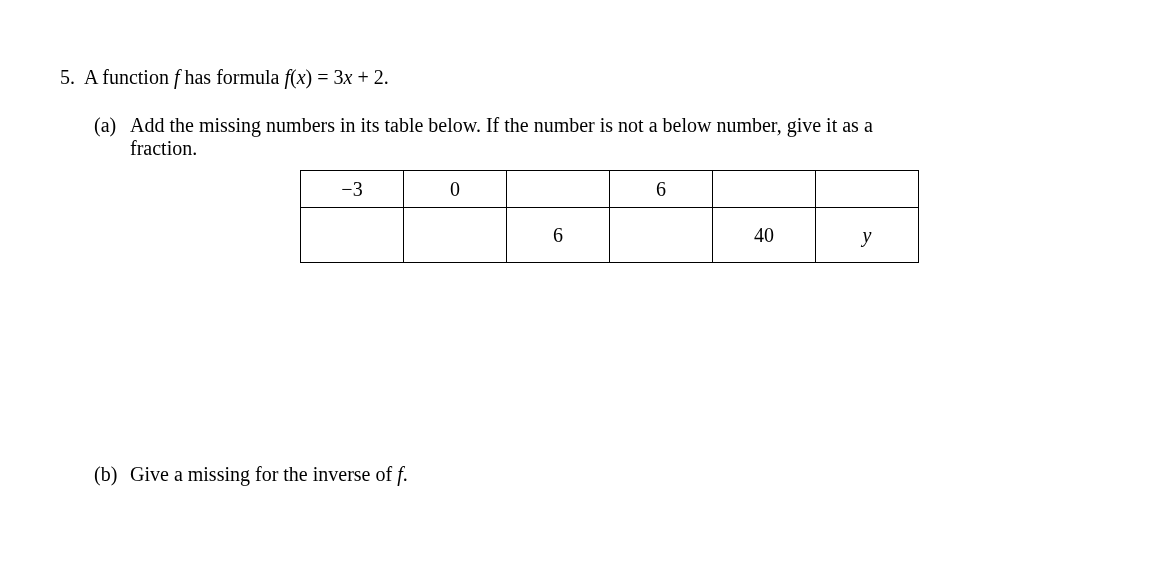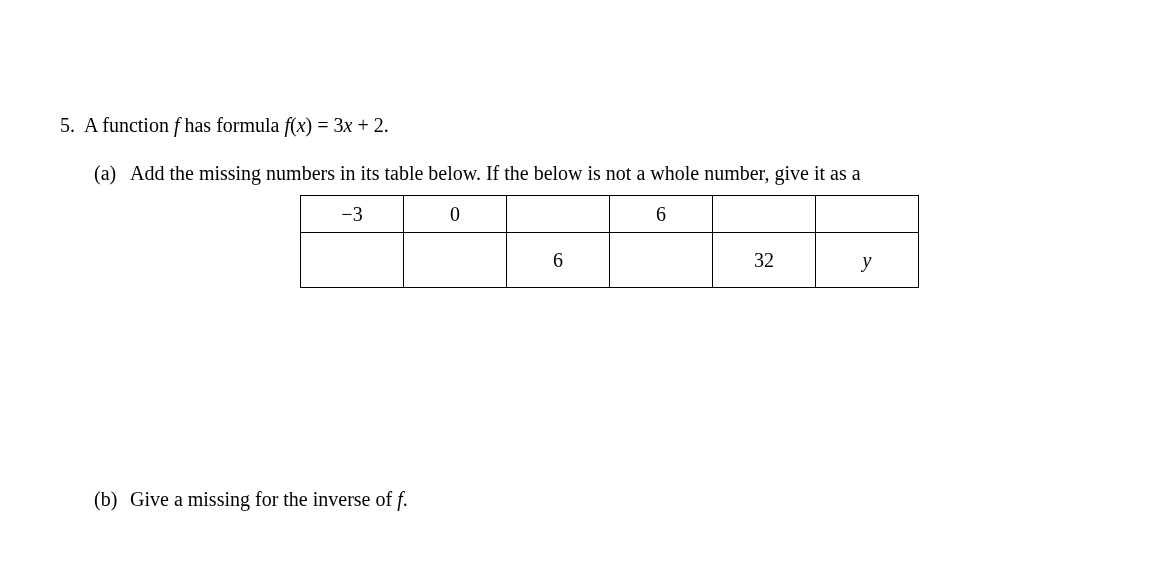--- a/index.html
+++ b/index.html
@@ -10,21 +10,21 @@
     background: #ffffff;
     font-family: "Times New Roman", Times, serif;
     font-size: 20px;
     color: #000000;
   }
   .page {
     position: relative;
     width: 1170px;
     height: 586px;
     box-sizing: border-box;
-    padding: 110px 60px 0 60px;
+    padding: 62px 60px 0 60px;
   }
   .problem-line {
     margin: 0 0 22px 0;
     line-height: 1.5;
   }
   .subproblems {
     padding-left: 34px;
   }
   .subproblem {
     display: flex;
@@ -77,39 +77,40 @@
   <p class="problem-line">
     <span>5.</span>&nbsp;
     <span>A function </span><span class="ital">f</span><span> has formula </span><span class="ital">f</span><span>(</span><span class="ital">x</span><span>) = 3</span><span class="ital">x</span><span> + 2.</span>
   </p>
 
   <div class="subproblems">
 
     <div class="subproblem">
       <div class="sub-label">(a)</div>
       <div class="sub-body">
-        <div>Add the missing numbers in its table below.  If the below is not a whole number, give it as a</div>
+        <div>Add the missing numbers in its table below.  If the number is not a below number, give it as a</div>
+        <div>fraction.</div>
 
         <div class="table-wrap">
           <table class="func-table">
             <tbody>
                 <tr class="row-top">
               <td><span class="minus">−3</span></td>
               <td><span>0</span></td>
               <td><span></span></td>
               <td><span>6</span></td>
               <td><span></span></td>
               <td><span></span></td>
             </tr>
             <tr class="row-bottom">
               <td><span></span></td>
               <td><span></span></td>
               <td><span>6</span></td>
               <td><span></span></td>
-              <td><span>32</span></td>
+              <td><span>40</span></td>
               <td><span class="ital">y</span></td>
             </tr>
           </tbody>
             </table>
         </div>
 
         <div class="gap"></div>
       </div>
     </div>
 

